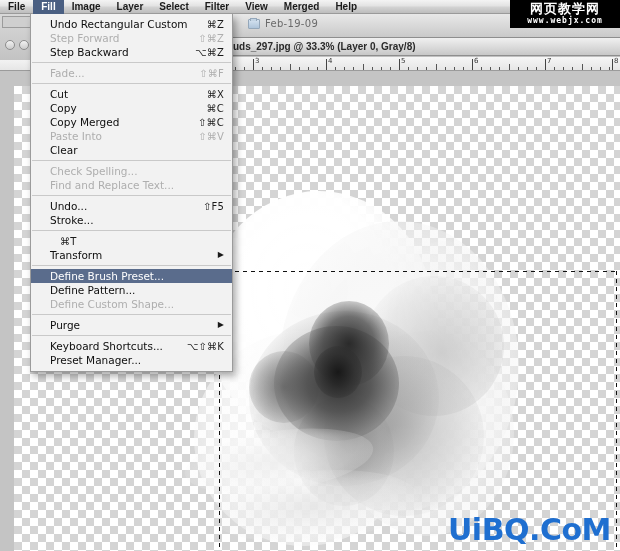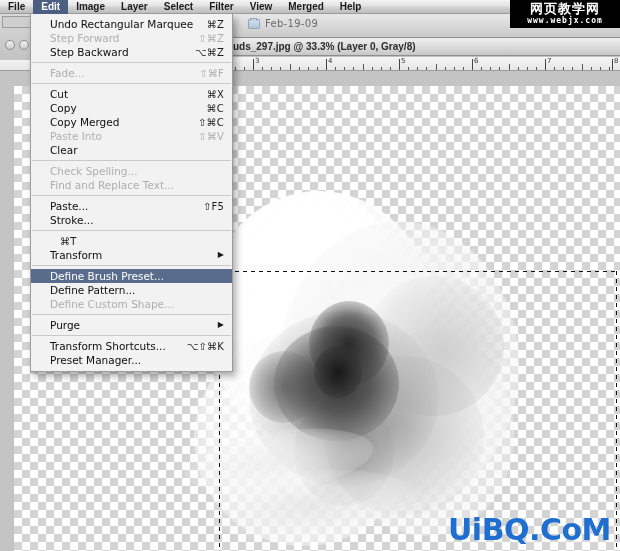--- a/index.html
+++ b/index.html
@@ -477,38 +477,38 @@
     <span class="tf-knob k1"></span>
     <span class="tf-knob k2"></span>
   </div>
   <div class="proxy-item">
     <span class="folder-icon"></span>
     <span class="proxy-label">Feb-19-09</span>
   </div>
 
   <div class="menubar" id="menubar">
       <div class="menubar-item">File</div>
-      <div class="menubar-item active">Edit</div>
+      <div class="menubar-item active">Fill</div>
       <div class="menubar-item">Image</div>
       <div class="menubar-item">Layer</div>
       <div class="menubar-item">Select</div>
       <div class="menubar-item">Filter</div>
       <div class="menubar-item">View</div>
       <div class="menubar-item">Merged</div>
       <div class="menubar-item">Help</div>
     </div>
 
   <div class="watermark-top">
     <span class="wm-cn">网页教学网</span>
     <span class="wm-url">www.webjx.com</span>
   </div>
 
   <div class="dropdown" id="edit-menu">
       <div class="mi">
-        <span class="label">Undo Rectangular Marquee</span>
+        <span class="label">Undo Rectangular Custom</span>
         <span class="shortcut">⌘Z</span>
       </div>
       <div class="mi disabled">
         <span class="label">Step Forward</span>
         <span class="shortcut">⇧⌘Z</span>
       </div>
       <div class="mi">
         <span class="label">Step Backward</span>
         <span class="shortcut">⌥⌘Z</span>
       </div>
@@ -539,21 +539,21 @@
       </div>
       <div class="sep"></div>
       <div class="mi disabled">
         <span class="label">Check Spelling...</span>
       </div>
       <div class="mi disabled">
         <span class="label">Find and Replace Text...</span>
       </div>
       <div class="sep"></div>
       <div class="mi">
-        <span class="label">Paste...</span>
+        <span class="label">Undo...</span>
         <span class="shortcut">⇧F5</span>
       </div>
       <div class="mi">
         <span class="label">Stroke...</span>
       </div>
       <div class="sep"></div>
       <div class="mi">
         <span class="shortcut">⌘T</span>
       </div>
       <div class="mi">
@@ -570,21 +570,21 @@
       <div class="mi disabled">
         <span class="label">Define Custom Shape...</span>
       </div>
       <div class="sep"></div>
       <div class="mi">
         <span class="label">Purge</span>
         <span class="arrow">▶</span>
       </div>
       <div class="sep"></div>
       <div class="mi">
-        <span class="label">Transform Shortcuts...</span>
+        <span class="label">Keyboard Shortcuts...</span>
         <span class="shortcut">⌥⇧⌘K</span>
       </div>
       <div class="mi">
         <span class="label">Preset Manager...</span>
       </div>
     </div>
 
   <div class="watermark-bottom">UiBQ.CoM</div>
 
 </div>

